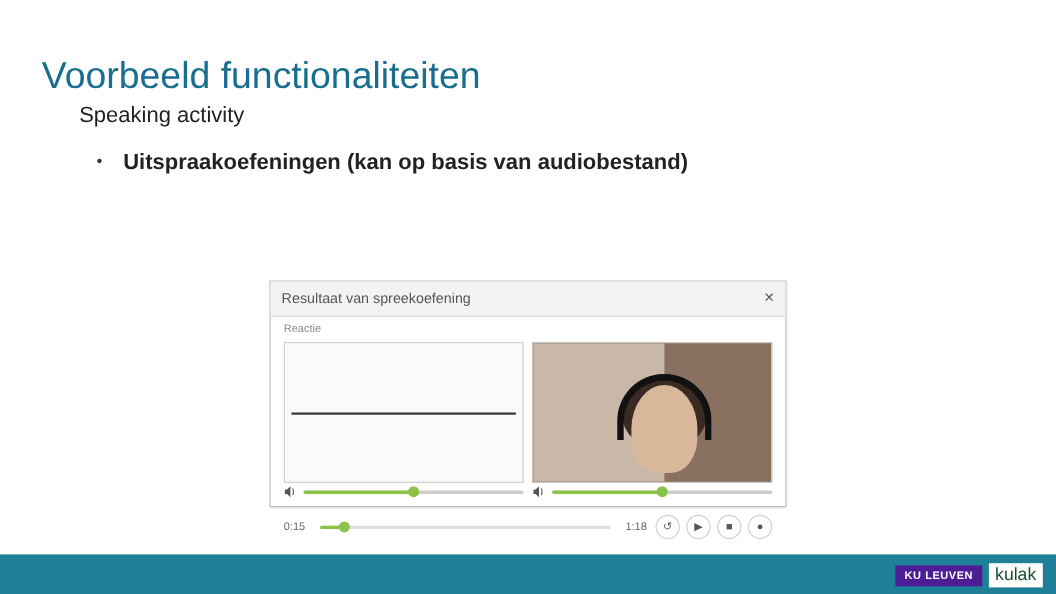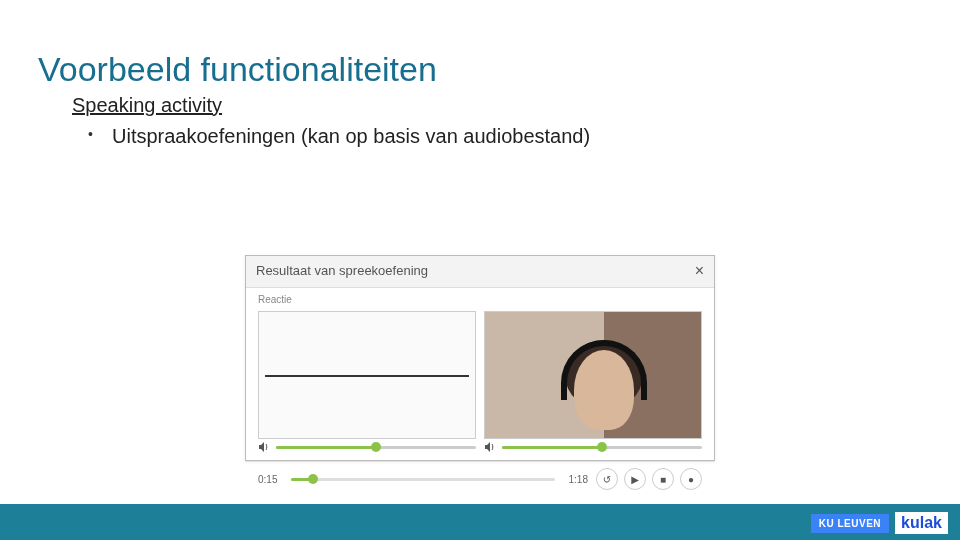--- a/index.html
+++ b/index.html
@@ -1,21 +1,21 @@
 <!DOCTYPE html>
 <html><head>
 <meta charset="utf-8">
 <style>
   * { box-sizing: border-box; margin: 0; padding: 0; }
   html, body { width: 960px; height: 540px; font-family: Arial, Helvetica, sans-serif; background: #fff; overflow: hidden; }
   .slide { position: relative; width: 960px; height: 540px; }
   .title { position: absolute; left: 38px; top: 30px; font-size: 34px; font-weight: 400; color: #176e8f; margin-top: 20px; }
   .body { position: absolute; left: 72px; top: 92px; width: 840px; font-size: 20px; color: #222; line-height: 1.35; }
-  .body .heading { margin-bottom: 4px; text-decoration: underline; }
-  .body ul { list-style: none; padding-left: 24px; }
+  .body .heading { margin-bottom: 16px; }
+  .body ul { list-style: none; padding-left: 24px; font-weight: bold; }
   .body li { position: relative; padding-left: 16px; margin-bottom: 2px; }
   .body li::before { content: "•"; position: absolute; left: -8px; top: 2px; font-size: 14px; color: #333; }
   .screenshot-wrap { position: absolute; left: 245px; top: 255px; width: 470px; height: 206px; border: 1px solid #bbb; background: #fff; box-shadow: 0 1px 3px rgba(0,0,0,0.08); }
   .ss-header { position: relative; height: 32px; background: #f3f3f3; border-bottom: 1px solid #ddd; padding: 7px 10px; font-size: 13px; color: #555; }
   .ss-close { position: absolute; right: 10px; top: 6px; font-size: 16px; color: #555; cursor: default; }
   .ss-sub { padding: 6px 12px 0 12px; font-size: 10px; color: #888; }
   .panels { display: flex; gap: 8px; padding: 6px 12px 0 12px; }
   .panel { flex: 1; height: 128px; border: 1px solid #ccc; background: #fafafa; position: relative; overflow: hidden; }
   .panel.audio .waveform-line { position: absolute; left: 6px; right: 6px; top: 50%; height: 2px; background: #333; }
   .panel.video { background: #8a7060; }
@@ -31,22 +31,22 @@
   .vol-knob { position:absolute; top:50%; width:10px; height:10px; background:#8bc34a; border-radius:50%; transform:translate(-50%,-50%);}
   .divider { margin: 8px 0 0 0; border: none; border-top: 1px solid #e2e2e2; }
   .transport { display:flex; align-items:center; padding: 6px 12px 12px 12px; gap:8px; font-size:10px; color:#666;}
   .timeline { flex:1; height:3px; background:#ddd; border-radius:2px; position:relative; margin: 0 6px;}
   .t-fill { position:absolute; left:0; top:0; bottom:0; width:8%; background:#8bc34a; border-radius:2px;}
   .t-knob { position:absolute; top:50%; left:8%; width:10px; height:10px; background:#8bc34a; border-radius:50%; transform:translate(-50%,-50%);}
   .controls { display:flex; gap:6px; }
   .ctrl { width:22px; height:22px; border:1px solid #ccc; border-radius:50%; background:#fff; display:flex; align-items:center; justify-content:center; font-size:10px; color:#555;}
   .footer-bar { position:absolute; left:0; right:0; bottom:0; height:36px; background:#1d8098;}
   .logos { position:absolute; right:12px; bottom:6px; display:flex; align-items:center; gap:6px;}
-  .logo-ku { background:#3b82f6; color:#fff; font-size:10px; font-weight:bold; padding:4px 8px; letter-spacing:0.5px;}
-  .logo-kulak { color:#1d4ed8; font-size:16px; font-weight:700; background:#fff; padding:2px 6px;}
+  .logo-ku { background:#4c1d95; color:#fff; font-size:10px; font-weight:bold; padding:4px 8px; letter-spacing:0.5px;}
+  .logo-kulak { color:#14532d; font-size:16px; font-weight:400; background:#fff; padding:2px 6px;}
 </style>
 </head>
 <body>
 
 <div class="slide">
 
   <div class="title">Voorbeeld functionaliteiten</div>
 
   <div class="body">
     <div class="heading">Speaking activity</div>

